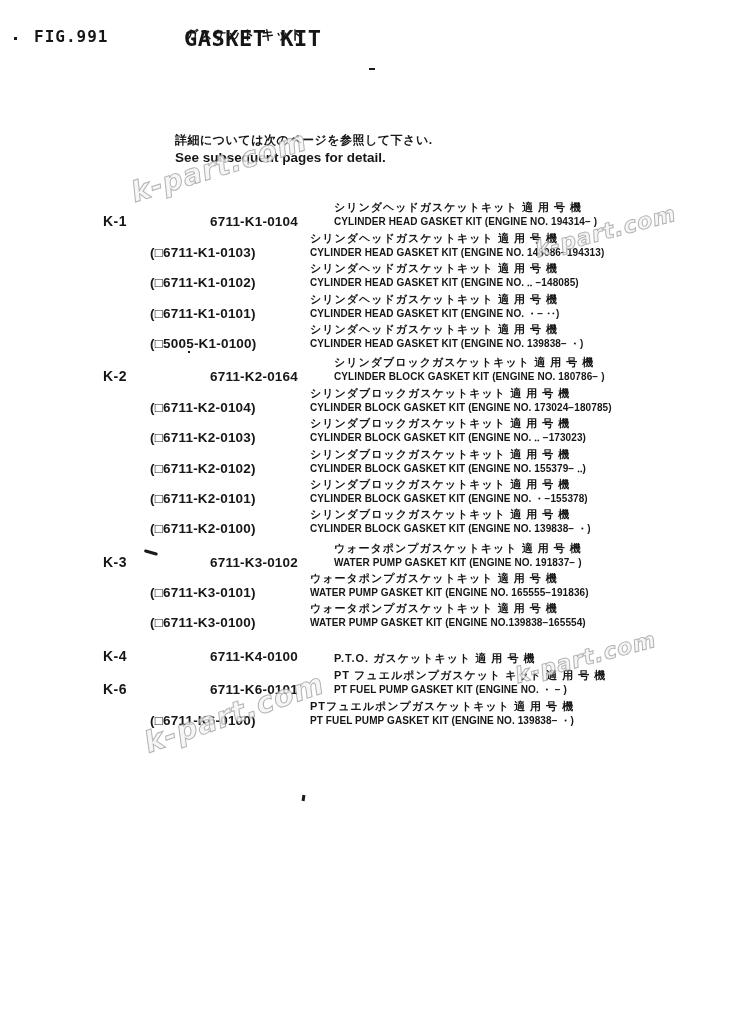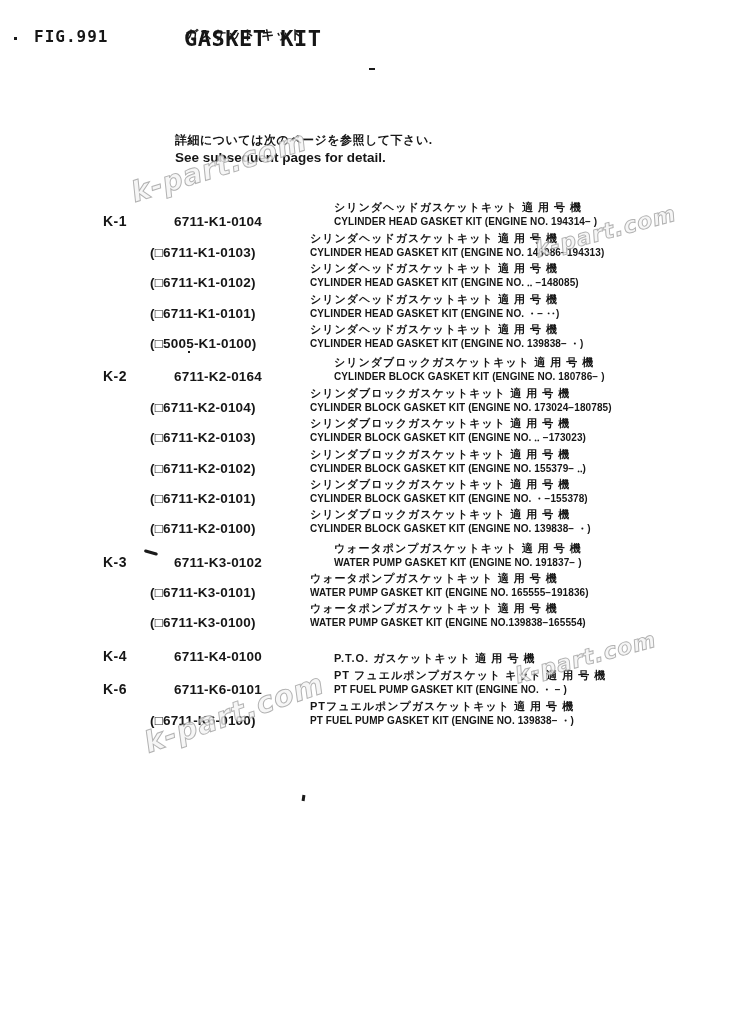--- a/index.html
+++ b/index.html
@@ -36,21 +36,21 @@
   .section{margin-bottom:3px;}
   .row{display:flex;align-items:flex-end;height:30.4px;}
   .cell-ref{
     width:47px;flex:0 0 47px;font-size:14px;font-weight:700;
     letter-spacing:0.5px;padding-bottom:1px;margin-top:24px;
   }
   .cell-part{
     width:160px;flex:0 0 160px;font-size:13.5px;font-weight:700;
     letter-spacing:0.2px;padding-bottom:1px;white-space:nowrap;
   }
-  .cell-part.plain{padding-left:24px;}
+  .cell-part.plain{padding-left:24px;text-align:center;}
   .cell-desc{flex:1 1 auto;min-width:0;}
   .desc-jp{
     font-size:11px;font-weight:700;letter-spacing:1px;
     line-height:13px;white-space:nowrap;
   }
   .desc-en{
     font-size:10px;font-weight:700;letter-spacing:0.1px;
     line-height:16px;white-space:nowrap;
   }
 

